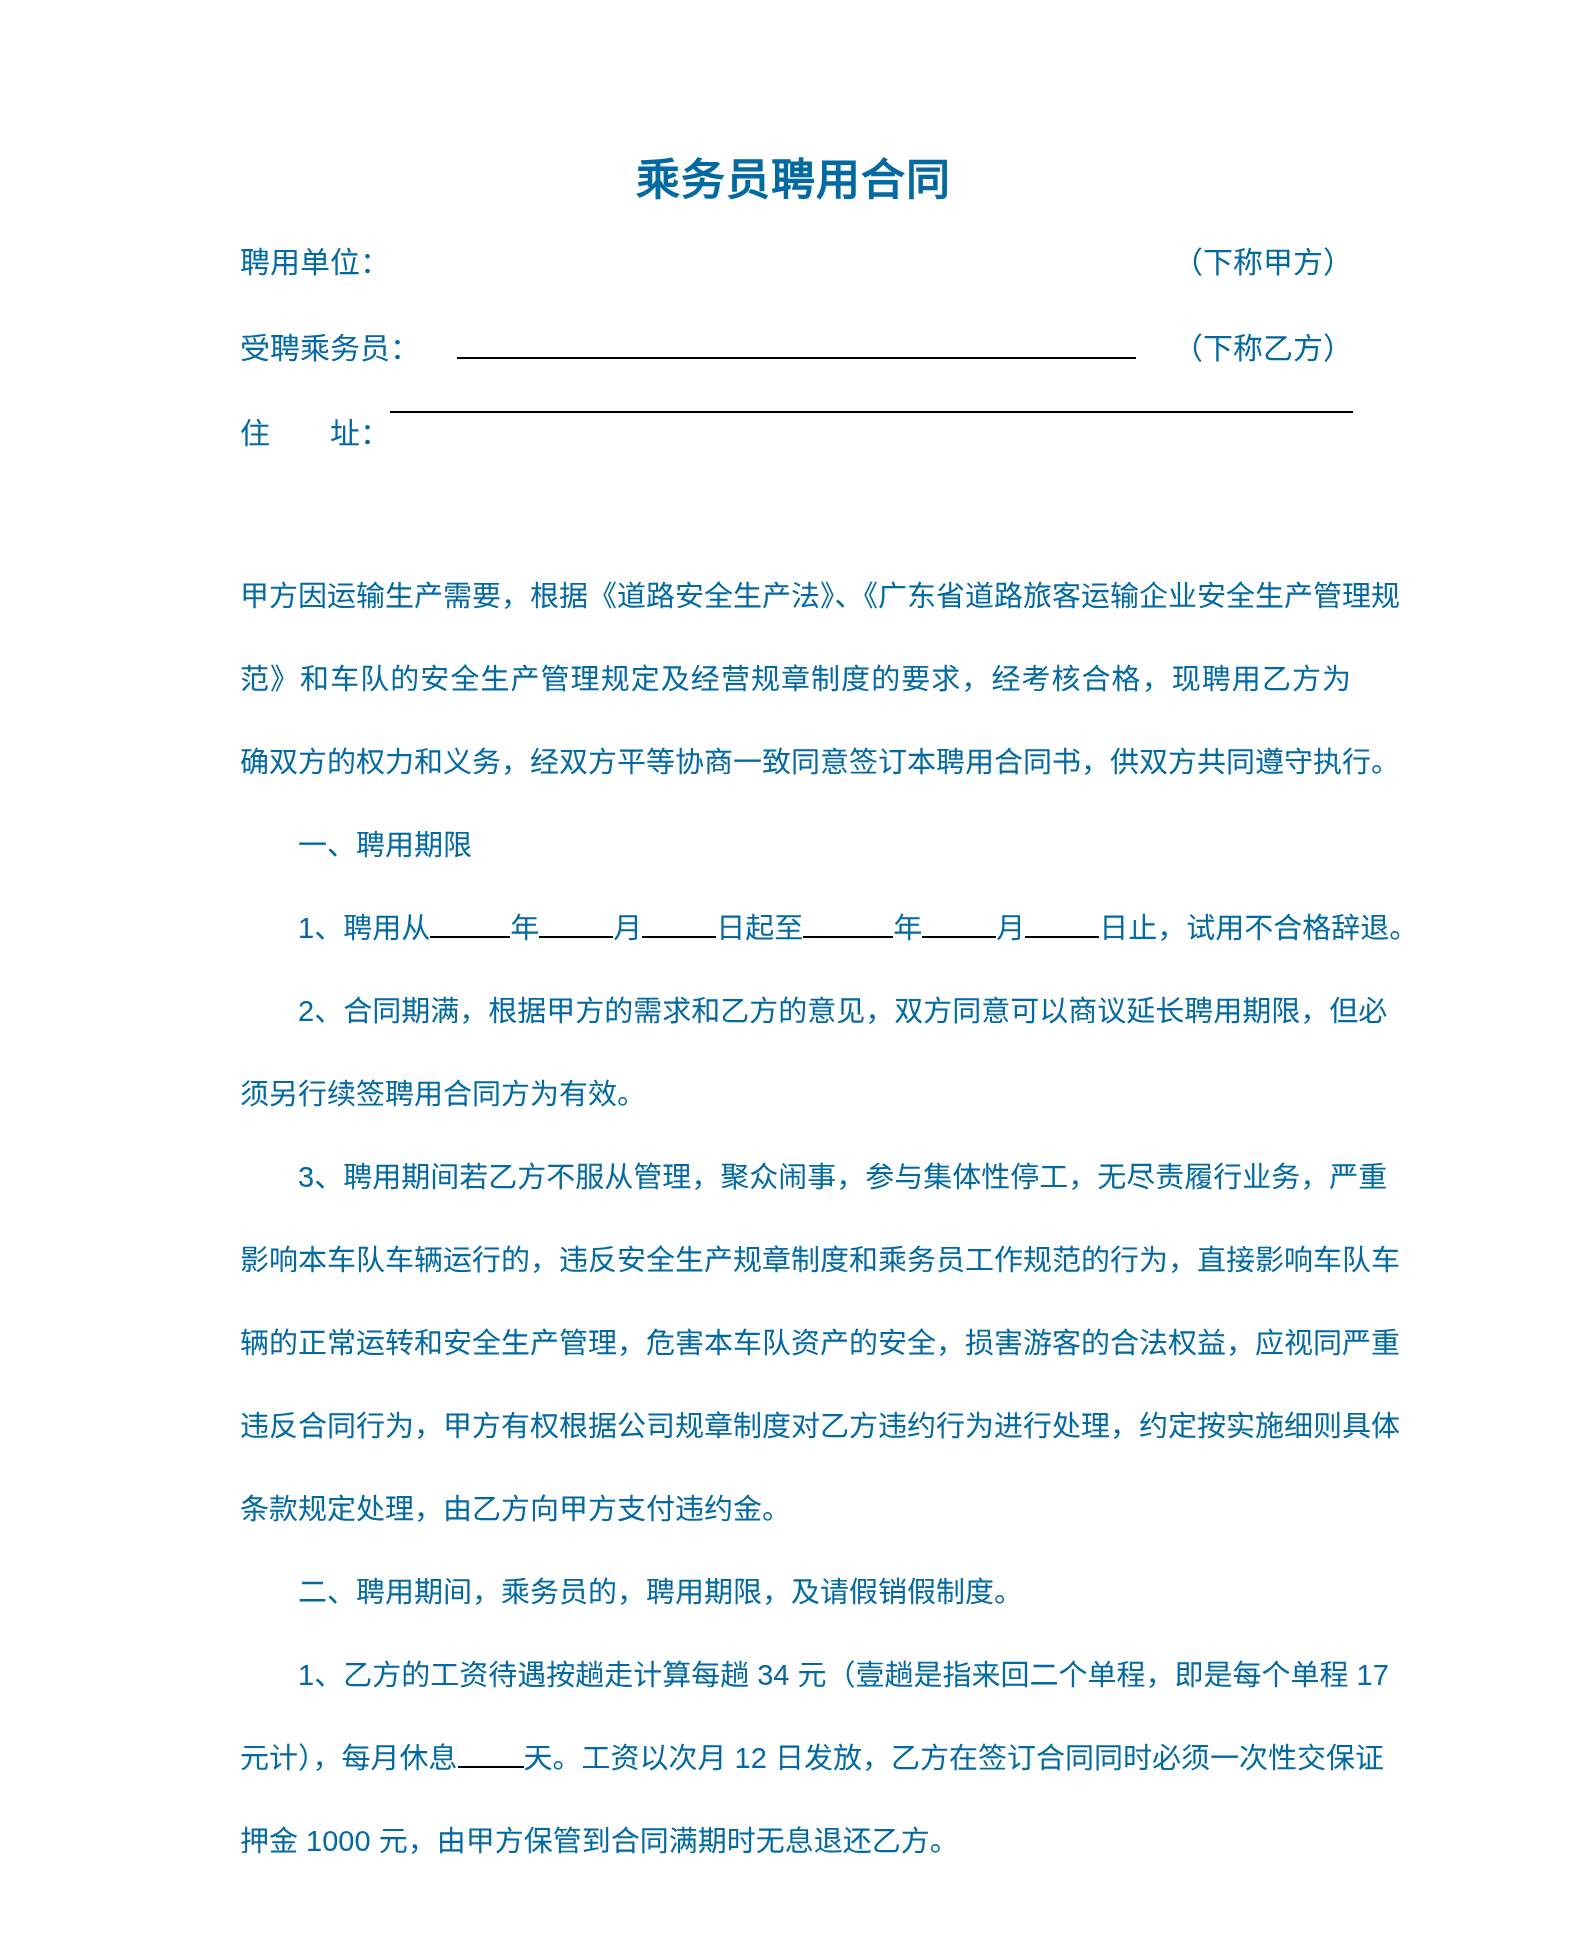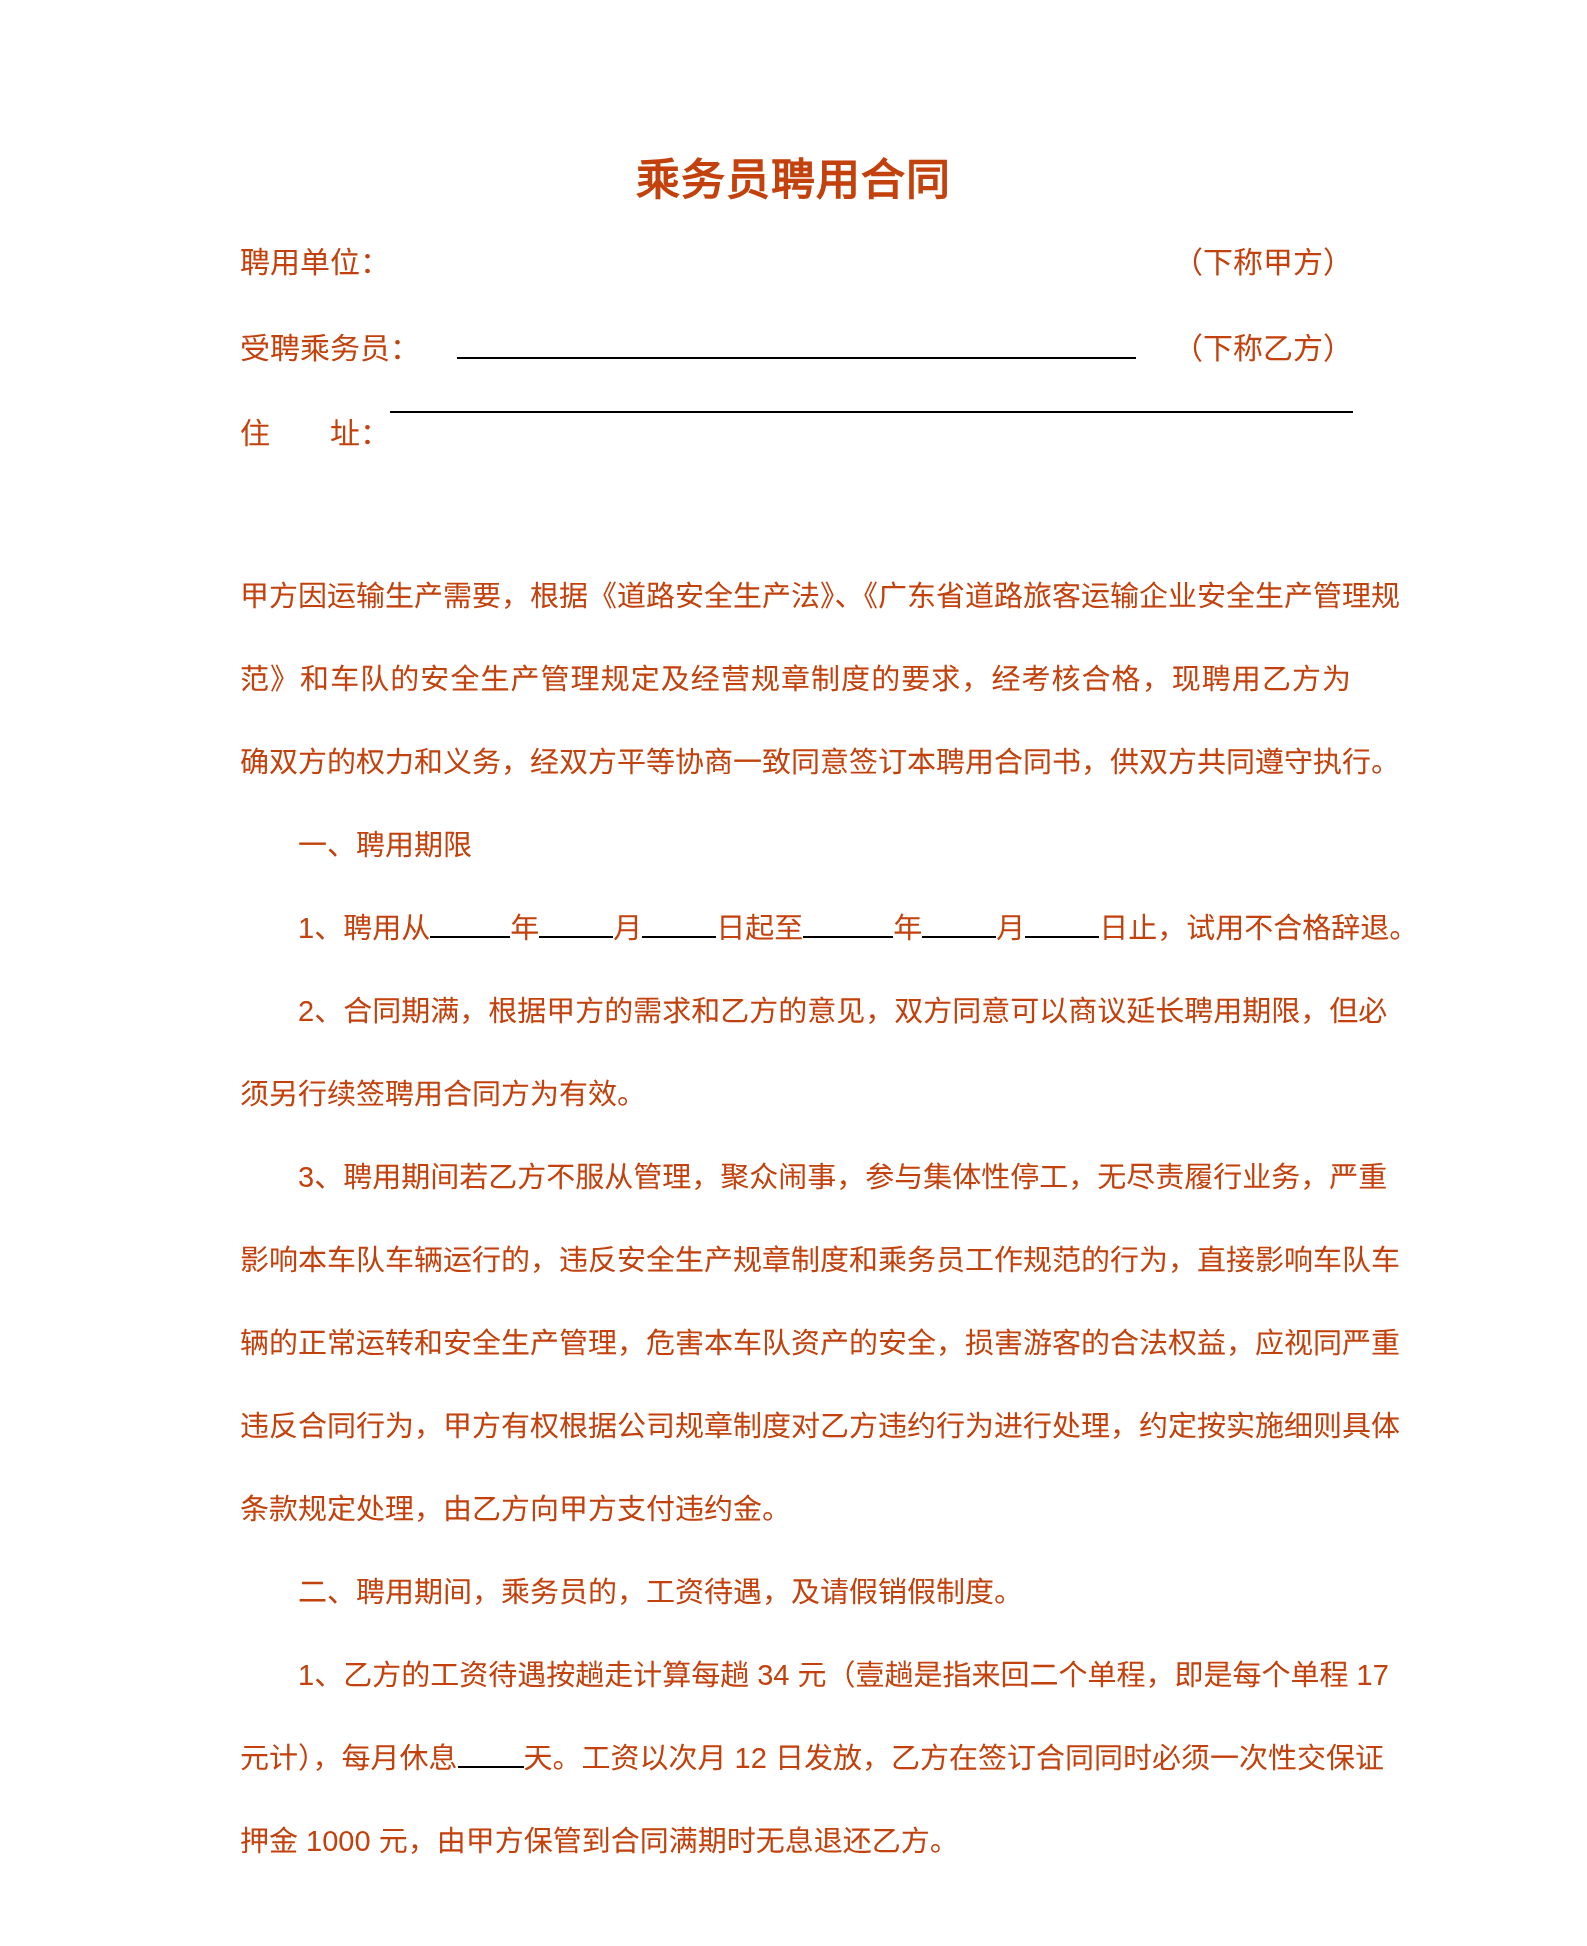--- a/index.html
+++ b/index.html
@@ -2,21 +2,21 @@
 <html lang="zh-CN"><head>
 <meta charset="utf-8">
 <style>
   html, body { margin: 0; padding: 0; background: #e8e8e8; }
   .page {
     position: relative;
     width: 1587px;
     height: 1946px;
     margin: 0 auto;
     background: #ffffff;
-    color: #c2410c;
+    color: #0369a1;
     font-family: "Liberation Sans", sans-serif;
     overflow: hidden;
   }
   .doc-title {
     position: absolute;
     top: 152px;
     left: 0;
     width: 100%;
     text-align: center;
     font-size: 44px;
@@ -109,21 +109,21 @@
 
     <div class="l j ind">2、合同期满，根据甲方的需求和乙方的意见，双方同意可以商议延长聘用期限，但必</div>
     <div class="l">须另行续签聘用合同方为有效。</div>
 
     <div class="l j ind">3、聘用期间若乙方不服从管理，聚众闹事，参与集体性停工，无尽责履行业务，严重</div>
     <div class="l j">影响本车队车辆运行的，违反安全生产规章制度和乘务员工作规范的行为，直接影响车队车</div>
     <div class="l j">辆的正常运转和安全生产管理，危害本车队资产的安全，损害游客的合法权益，应视同严重</div>
     <div class="l j">违反合同行为，甲方有权根据公司规章制度对乙方违约行为进行处理，约定按实施细则具体</div>
     <div class="l">条款规定处理，由乙方向甲方支付违约金。</div>
 
-    <div class="l ind">二、聘用期间，乘务员的，工资待遇，及请假销假制度。</div>
+    <div class="l ind">二、聘用期间，乘务员的，聘用期限，及请假销假制度。</div>
 
     <div class="l j ind">1、乙方的工资待遇按趟走计算每趟 34 元（壹趟是指来回二个单程，即是每个单程 17</div>
 
     <div class="l"><span>元计），每月休息</span><span class="blank b-rest"></span><span>天。工资以次月 12 日发放，乙方在签订合同同时必须一次性交保证</span></div>
 
     <div class="l">押金 1000 元，由甲方保管到合同满期时无息退还乙方。</div>
 
   </div>
 
 </div>

